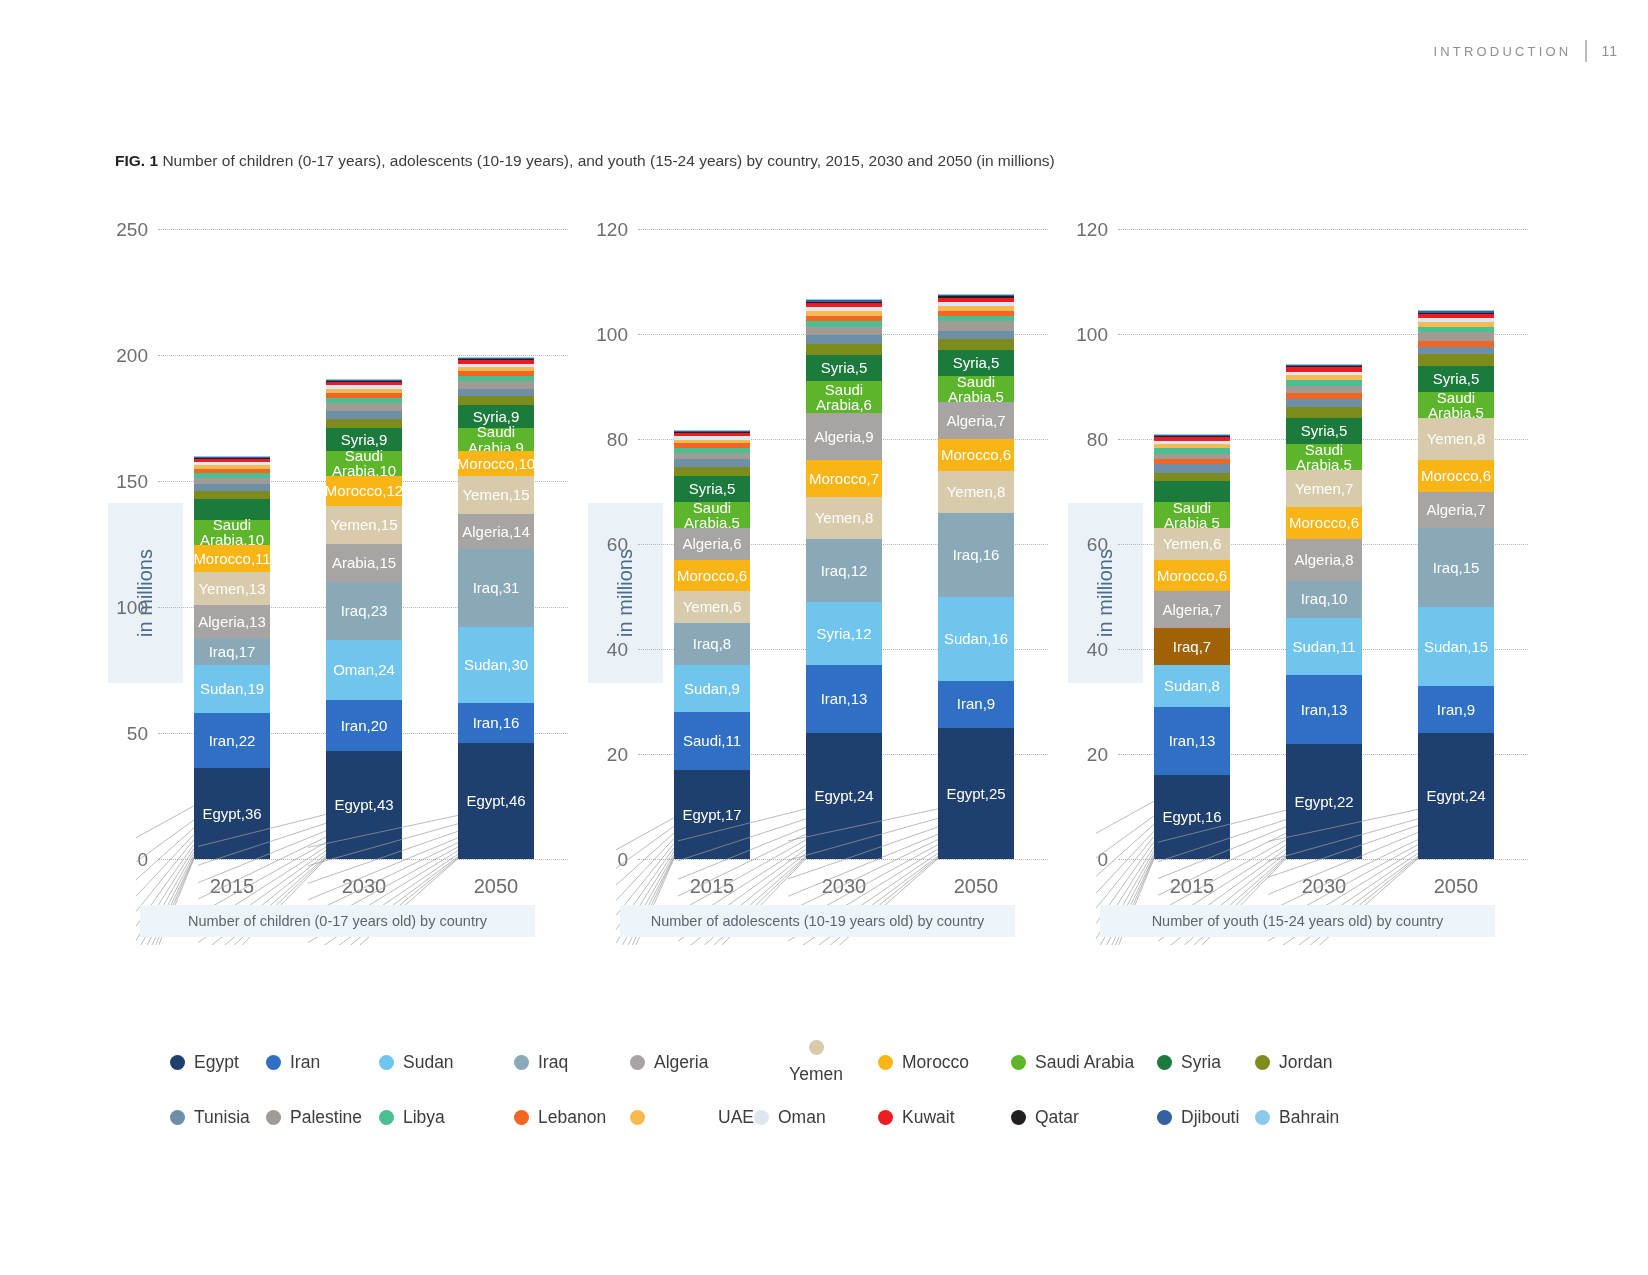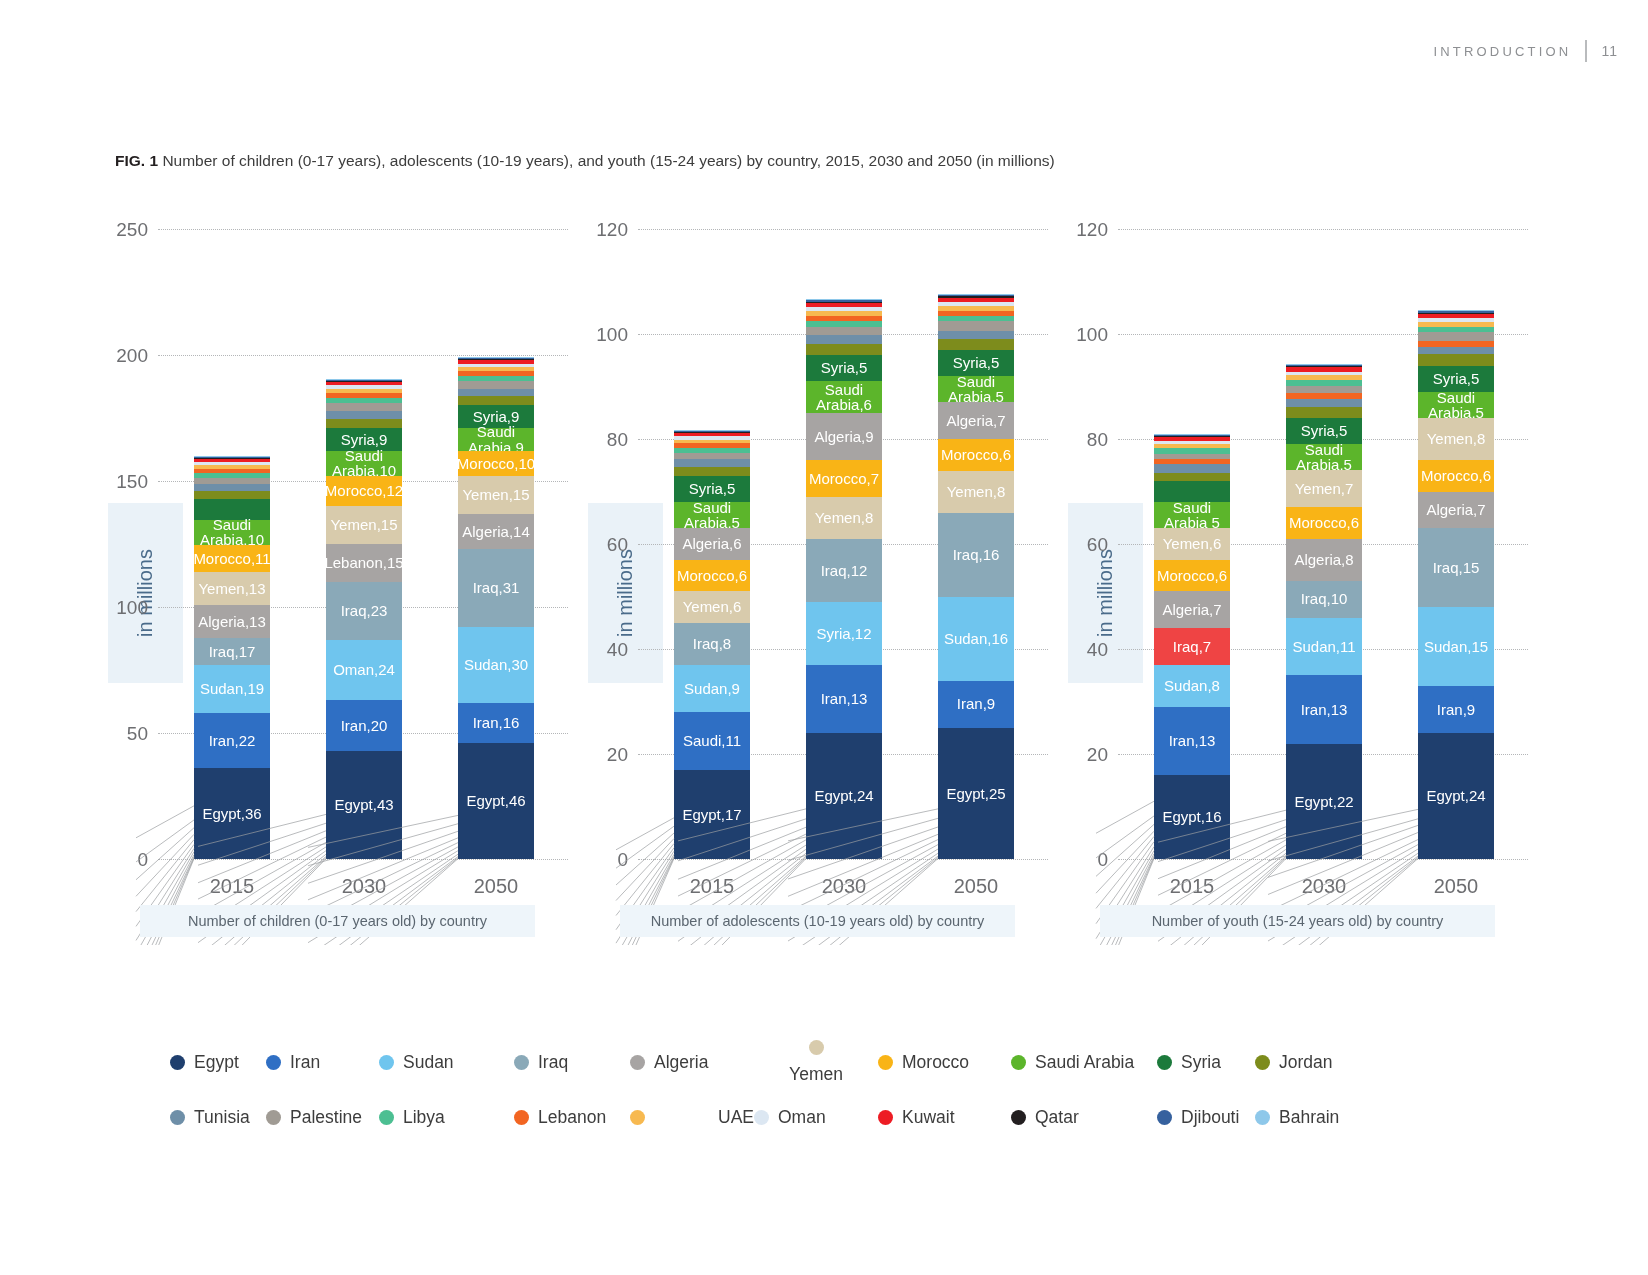--- a/index.html
+++ b/index.html
@@ -199,21 +199,21 @@
               <span class="seglabel" style="color: rgb(255, 255, 255);">Saudi
 Arabia,10</span>
             </div>
             <div class="seg" style="height: 30.24px; background: rgb(249, 180, 22);">
               <span class="seglabel">Morocco,12</span>
             </div>
             <div class="seg" style="height: 37.8px; background: rgb(216, 203, 172);">
               <span class="seglabel" style="color: rgb(255, 255, 255);">Yemen,15</span>
             </div>
             <div class="seg" style="height: 37.8px; background: rgb(167, 164, 163);">
-              <span class="seglabel">Lebanon,15</span>
+              <span class="seglabel">Arabia,15</span>
             </div>
             <div class="seg" style="height: 57.96px; background: rgb(138, 169, 184);">
               <span class="seglabel">Iraq,23</span>
             </div>
             <div class="seg" style="height: 60.48px; background: rgb(111, 197, 238);">
               <span class="seglabel">Oman,24</span>
             </div>
             <div class="seg" style="height: 50.4px; background: rgb(47, 111, 196);">
               <span class="seglabel">Iran,20</span>
             </div>
@@ -653,21 +653,21 @@
             </div>
             <div class="seg" style="height: 31.5px; background: rgb(216, 203, 172);">
               <span class="seglabel" style="color: rgb(255, 255, 255);">Yemen,6</span>
             </div>
             <div class="seg" style="height: 31.5px; background: rgb(249, 180, 22);">
               <span class="seglabel">Morocco,6</span>
             </div>
             <div class="seg" style="height: 36.75px; background: rgb(167, 164, 163);">
               <span class="seglabel">Algeria,7</span>
             </div>
-            <div class="seg" style="height: 36.75px; background: #ef4444;">
+            <div class="seg" style="height: 36.75px; background: #a16207;">
               <span class="seglabel">Iraq,7</span>
             </div>
             <div class="seg" style="height: 42px; background: rgb(111, 197, 238);">
               <span class="seglabel">Sudan,8</span>
             </div>
             <div class="seg" style="height: 68.25px; background: rgb(47, 111, 196);">
               <span class="seglabel">Iran,13</span>
             </div>
             <div class="seg" style="height: 84px; background: rgb(31, 63, 110);">
               <span class="seglabel">Egypt,16</span>

